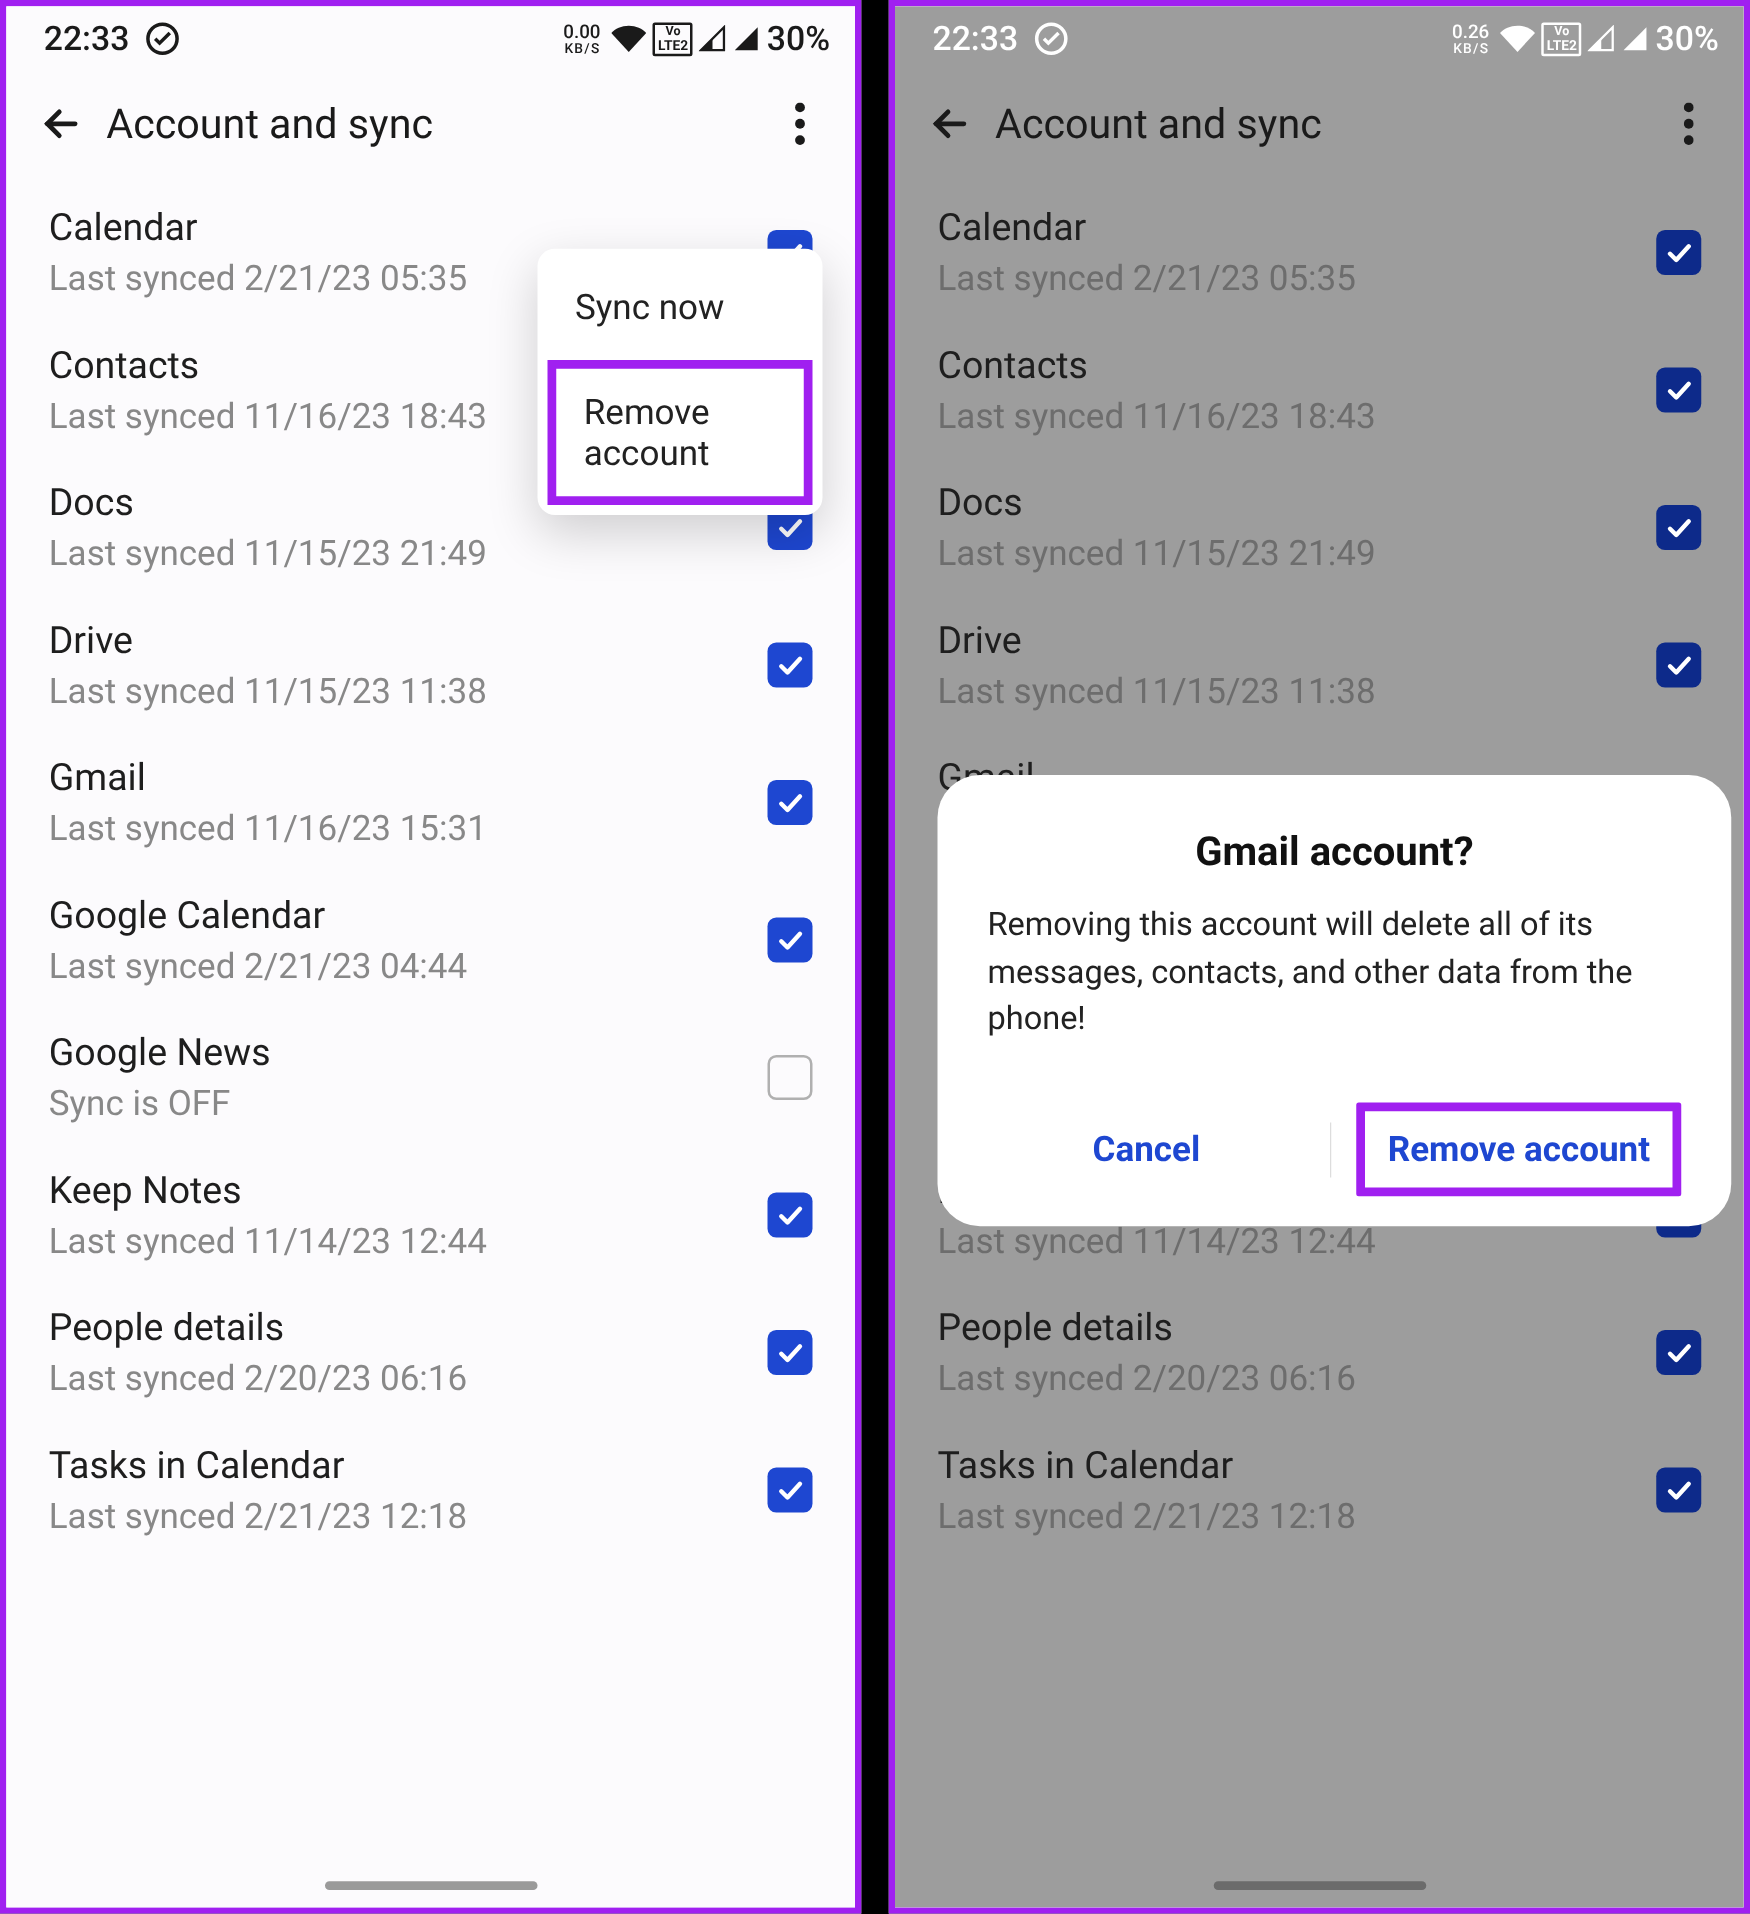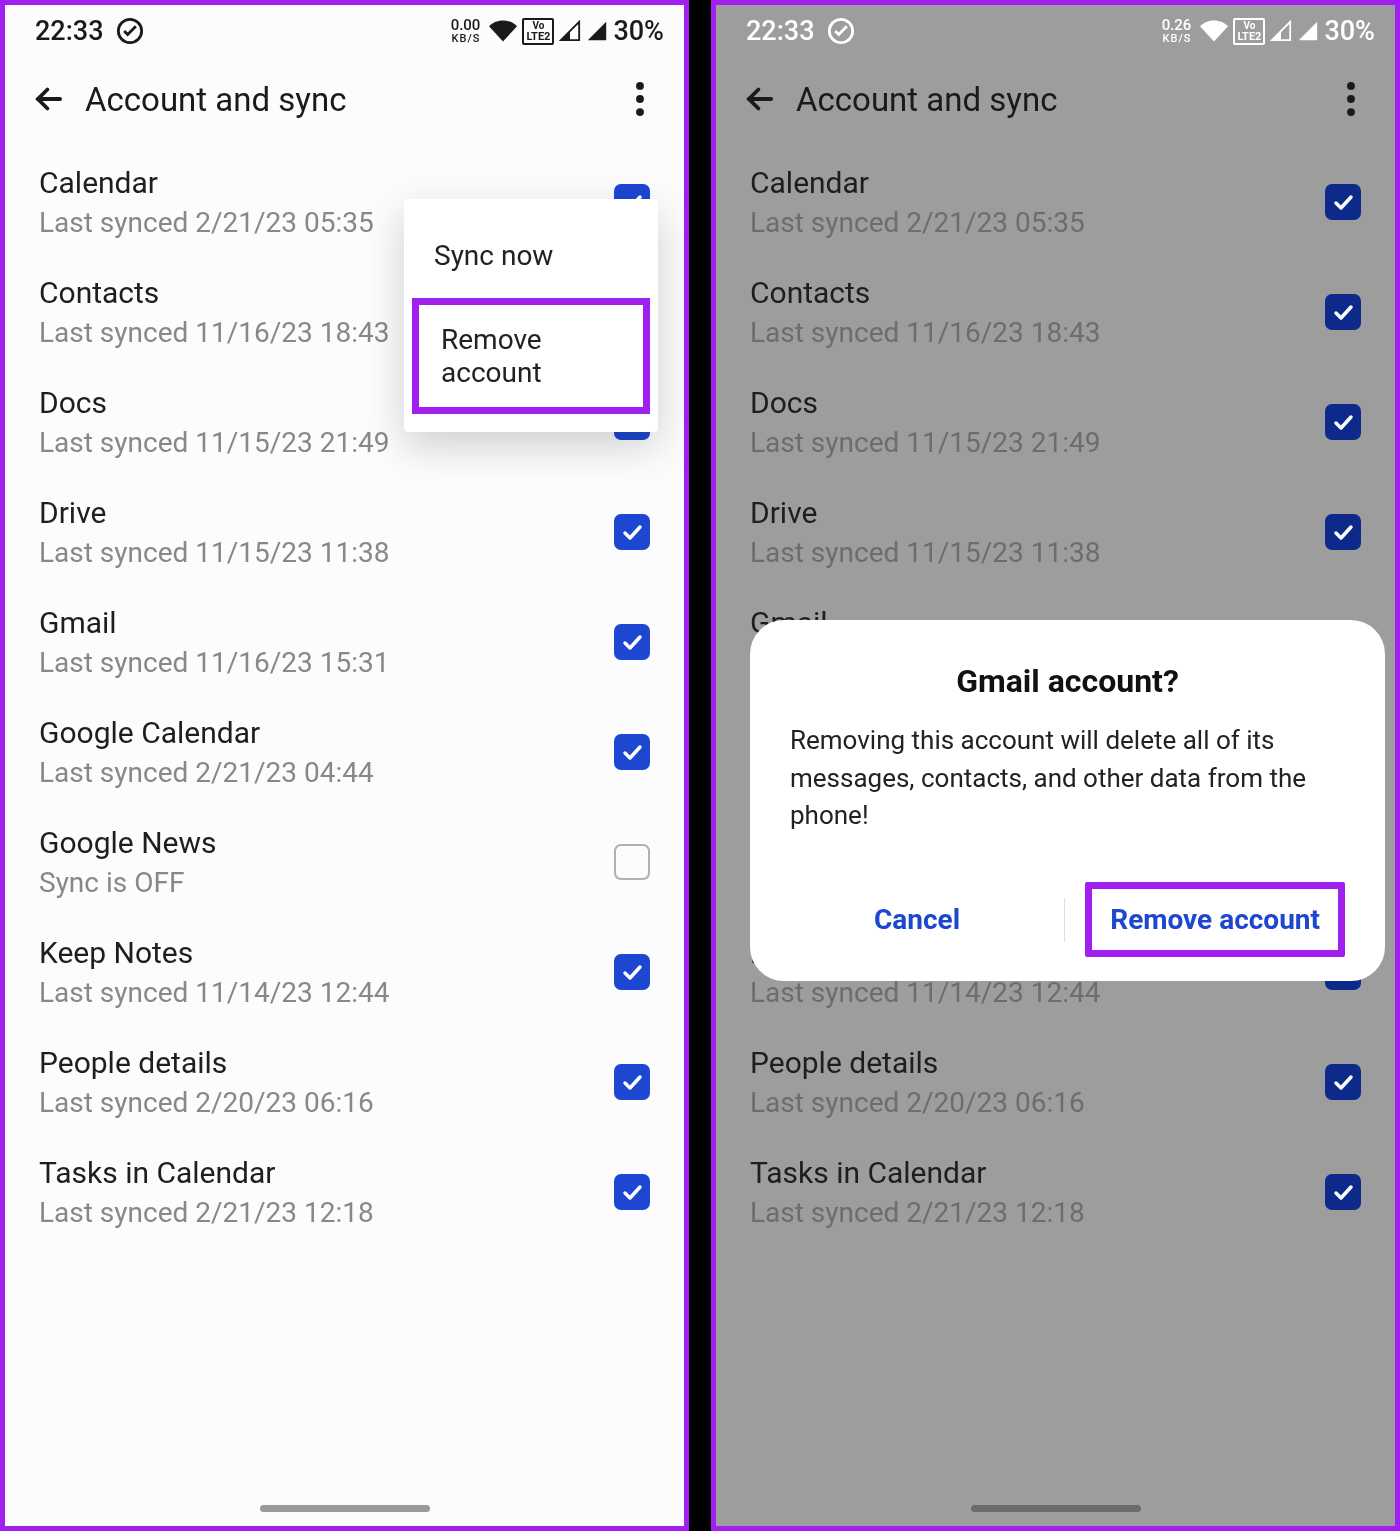--- a/index.html
+++ b/index.html
@@ -103,25 +103,25 @@
   .checkbox.checked { background: #1e47d1; }
   .phone.dimmed .checkbox.checked{ background:#0d2a8a;}
   .checkbox.unchecked { border: 2.5px solid #b0b0b0; background: transparent; }
 
   
   .popup-menu {
     position: absolute;
     top: 194px;
     right: 26px;
     background: #fff;
-    border-radius: 4px;
+    border-radius: 14px;
     box-shadow: 0 14px 40px rgba(0,0,0,0.18);
-    padding: 16px 0;
+    padding: 6px 0;
     z-index: 50;
-    width: 254px;
+    width: 228px;
   }
   .popup-item {
     padding: 24px 30px;
     font-size: 28px;
     color: #222;
   }
   .popup-item.highlighted {
     border: 7px solid #a020f0;
     margin: 2px 8px;
     padding: 18px 22px;

